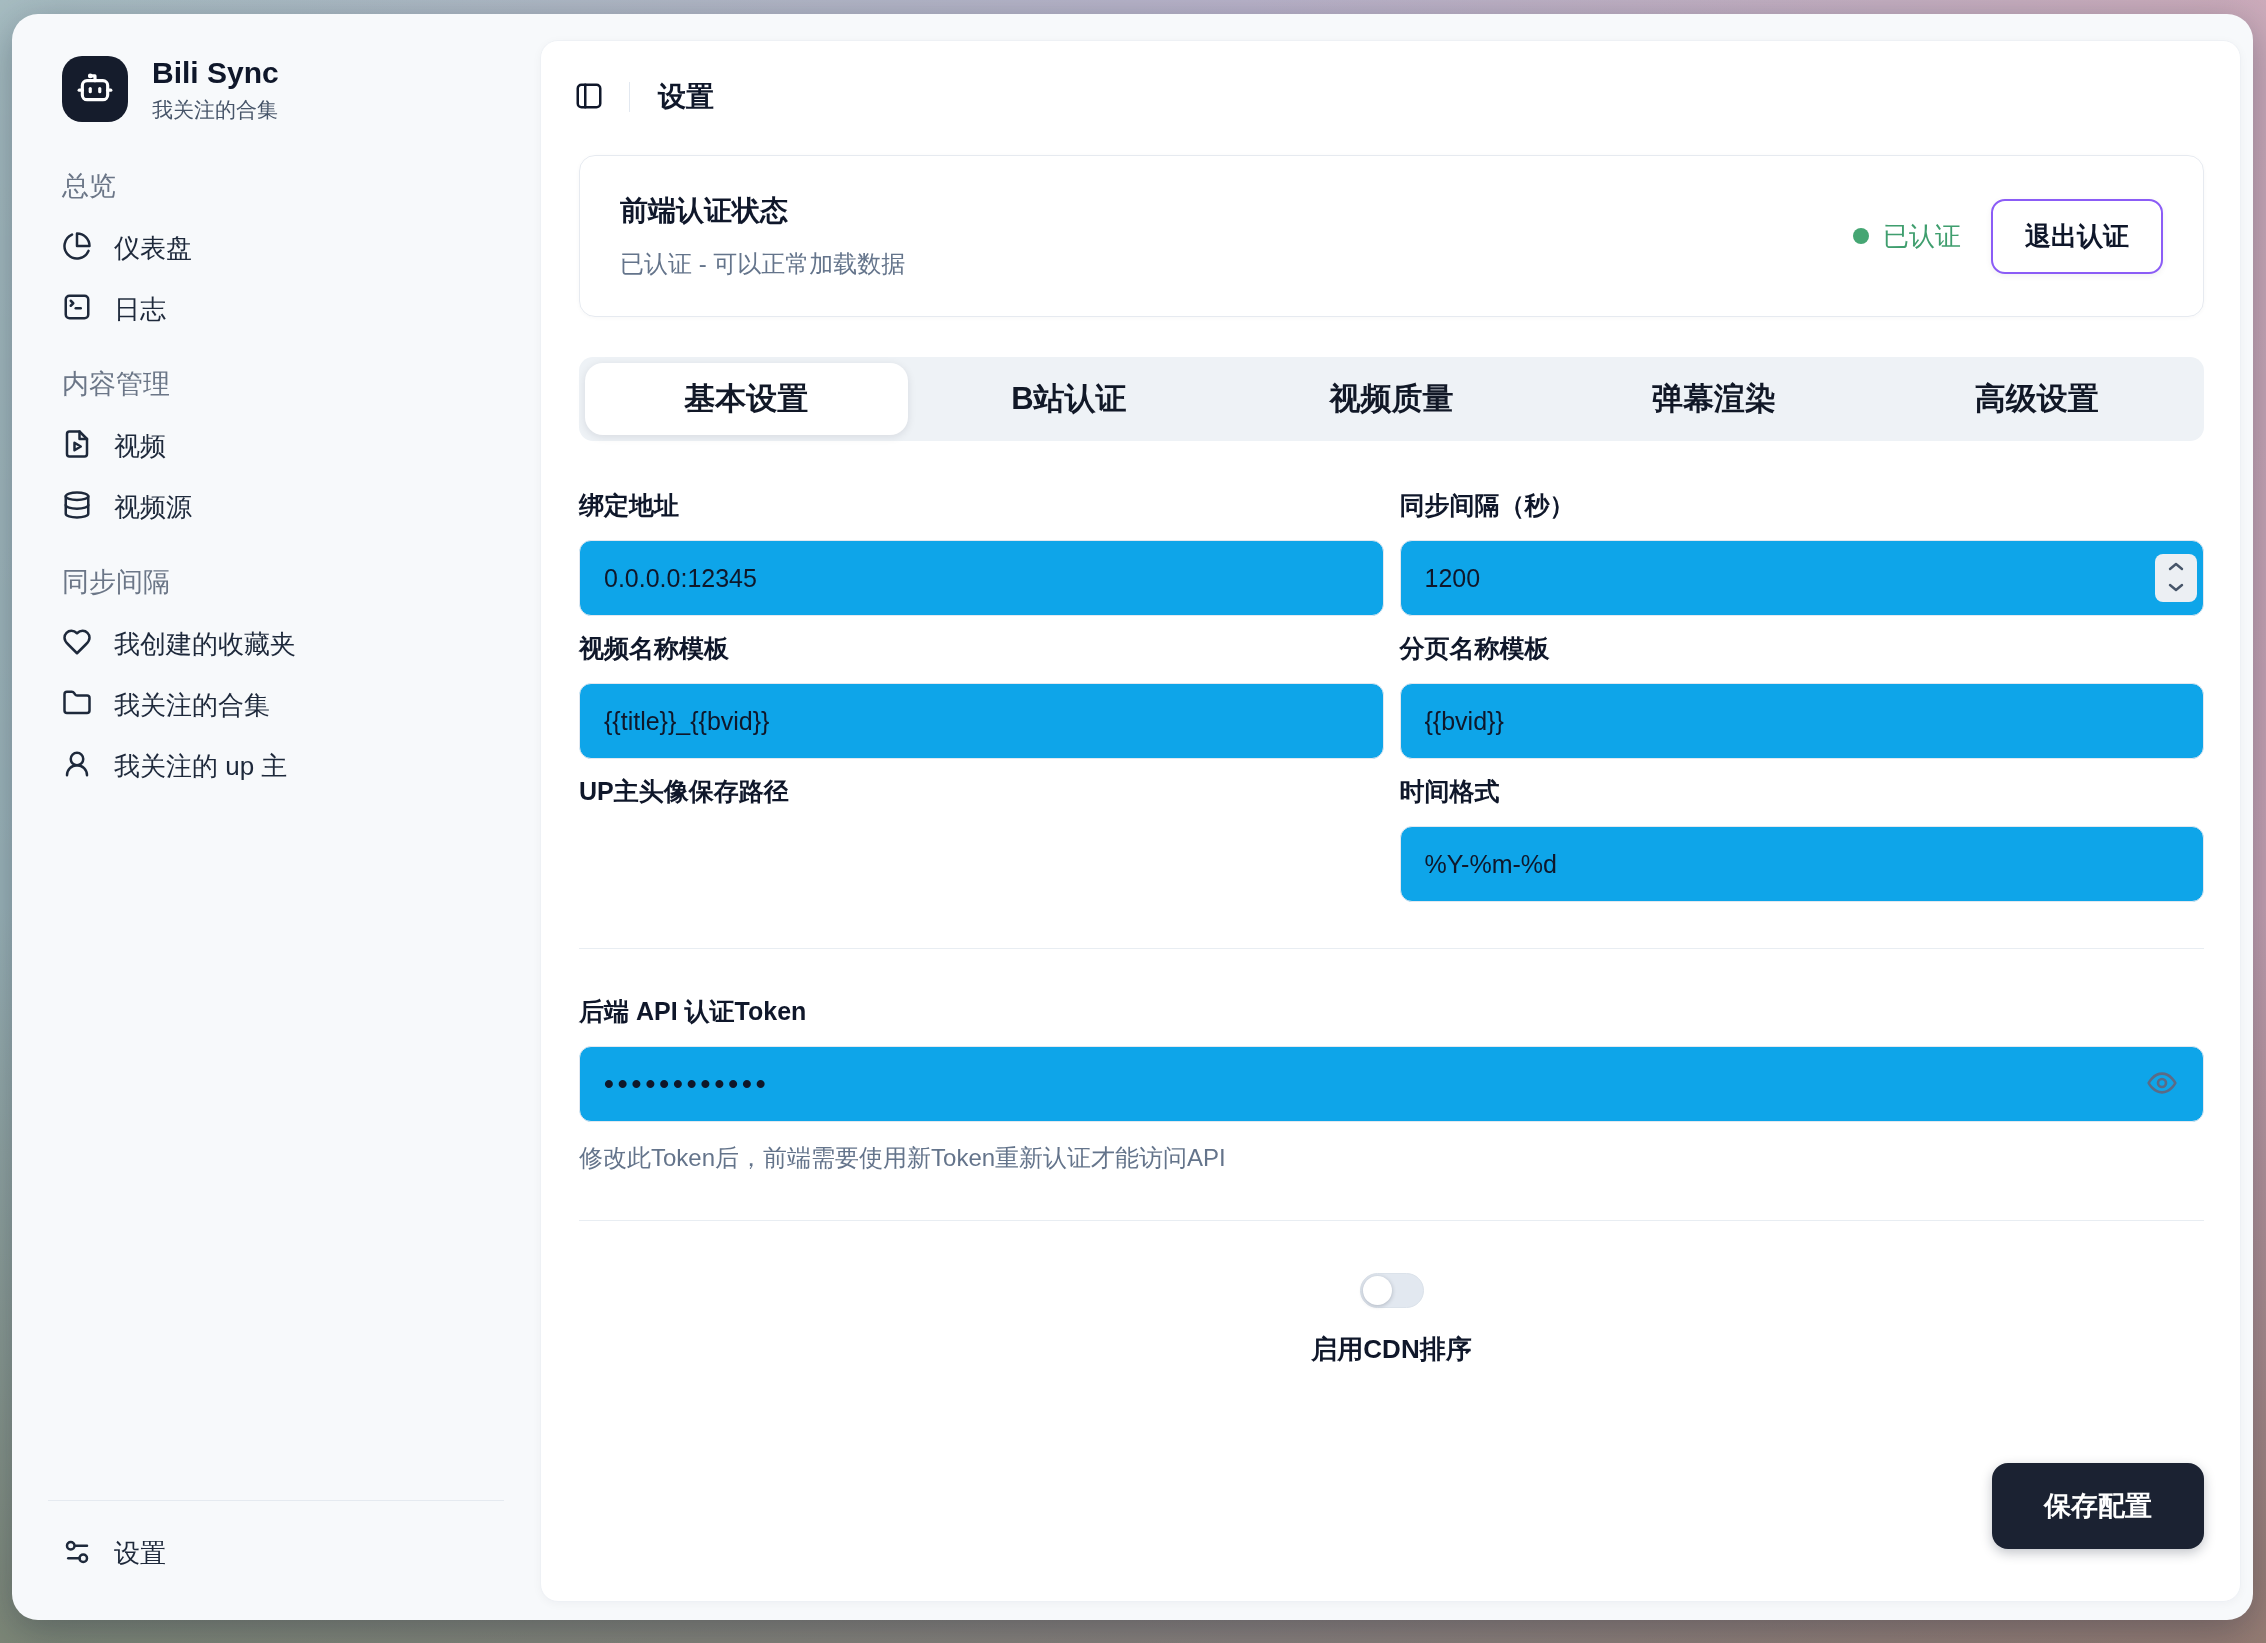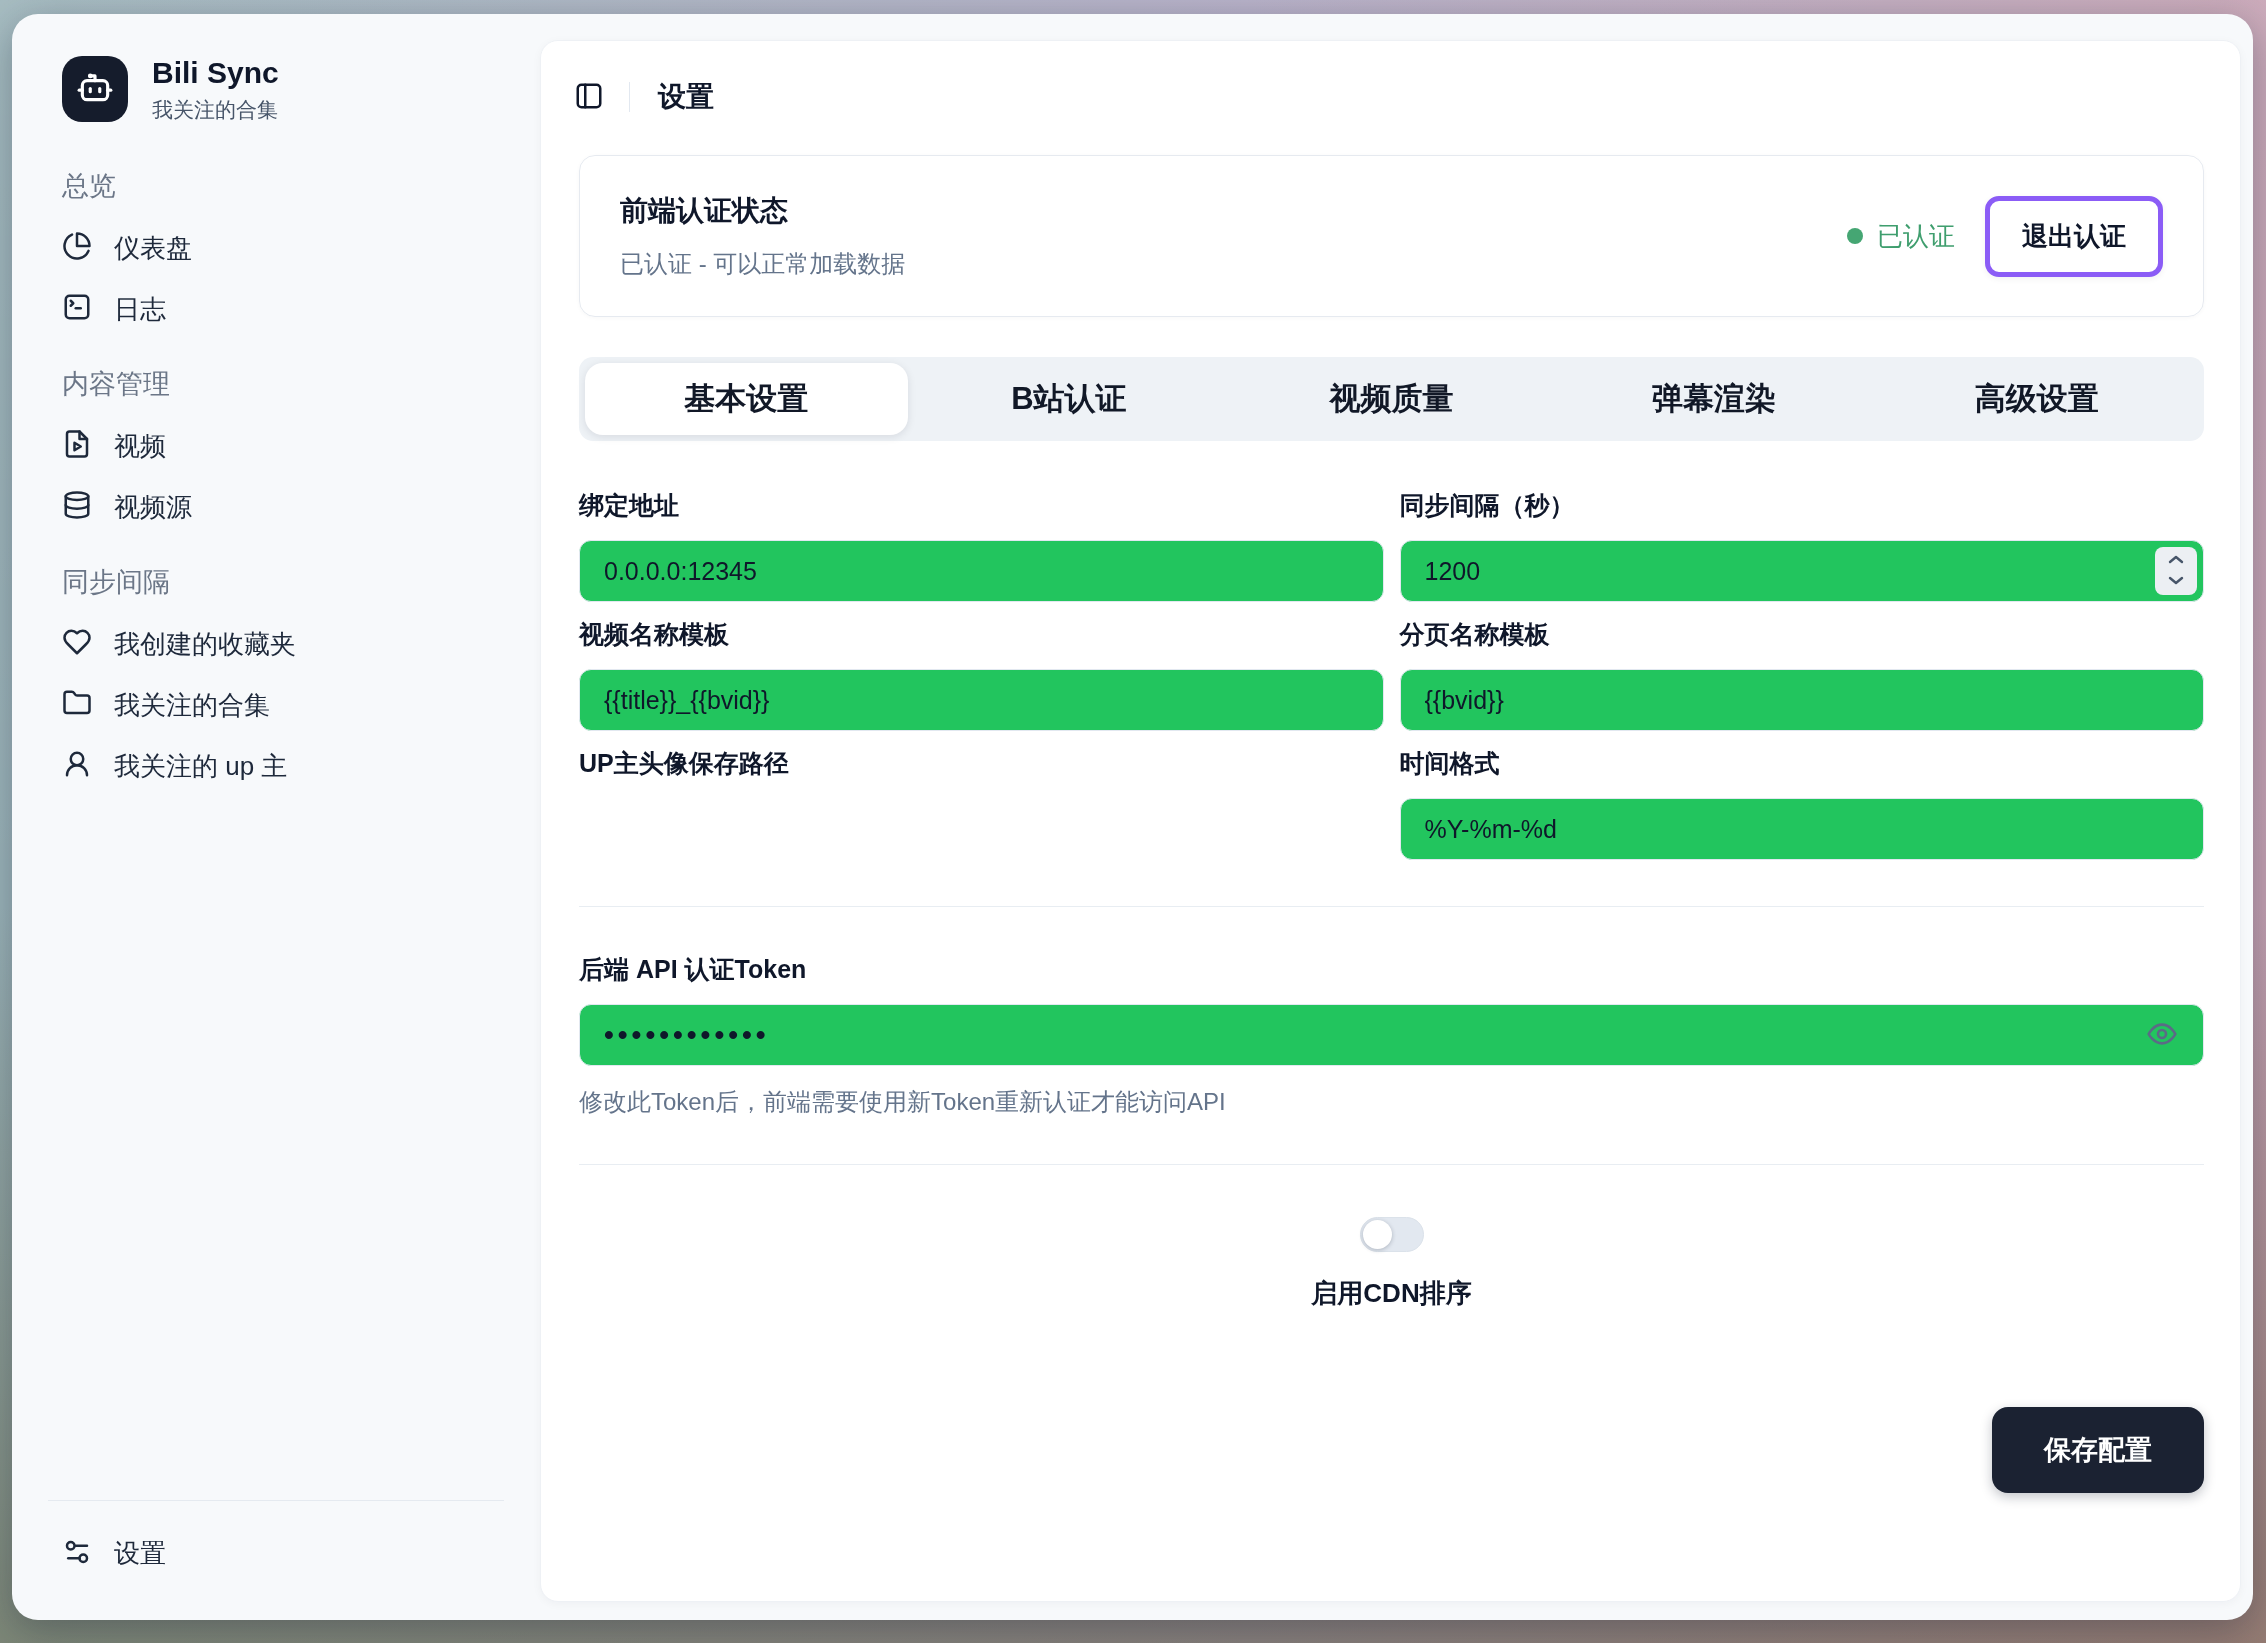--- a/index.html
+++ b/index.html
@@ -87,21 +87,21 @@
     padding: 36px 40px;
     display: flex; align-items: center; justify-content: space-between;
     box-shadow: 0 1px 4px rgba(15,23,42,0.03);
   }
   .auth-title { font-size: 28px; font-weight: 700; color: #0f172a; }
   .auth-sub { font-size: 24px; color: #64748b; margin-top: 18px; }
   .auth-right { display: flex; align-items: center; gap: 30px; }
   .auth-badge { display: flex; align-items: center; gap: 14px; font-size: 26px; font-weight: 500; }
   .auth-dot { width: 16px; height: 16px; border-radius: 50%; }
   .logout-btn {
-    background: #ffffff; border: 5px solid #8b5cf6; border-radius: 14px;
+    background: #ffffff; border: 2px solid #8b5cf6; border-radius: 14px;
     padding: 18px 32px; font-size: 26px; font-weight: 600; color: #0f172a;
     cursor: pointer; box-shadow: 0 2px 6px rgba(15,23,42,0.06);
     font-family: inherit;
   }
 
   
   .tabs {
     margin-top: 40px;
     background: #eef2f6; border-radius: 14px;
     padding: 6px; display: flex;
@@ -118,24 +118,24 @@
   .form-grid {
     margin-top: 48px;
     display: grid; grid-template-columns: 1fr 1fr;
     column-gap: 50px; row-gap: 40px; gap: 16px;
   }
   .field-label {
     display: block; font-size: 25px; font-weight: 600; color: #0f172a;
     margin-bottom: 18px;
   }
   .text-input {
-    width: 100%; height: 62px;
+    width: 100%; height: 76px;
     border: 1px solid #e2e8f0; border-radius: 12px;
     padding: 0 24px; font-size: 25px; color: #0f172a;
-    font-family: inherit; background: #22c55e; outline: none;
+    font-family: inherit; background: #0ea5e9; outline: none;
   }
   .input-wrap { position: relative; }
   .stepper {
     position: absolute; right: 7px; top: 50%; transform: translateY(-50%);
     width: 42px; height: 48px; border-radius: 8px;
     background: #eceff3; color: #475569;
     display: flex; flex-direction: column; align-items: center; justify-content: center;
     gap: 2px; cursor: pointer;
   }
   .stepper svg { width: 18px; height: 12px; }

